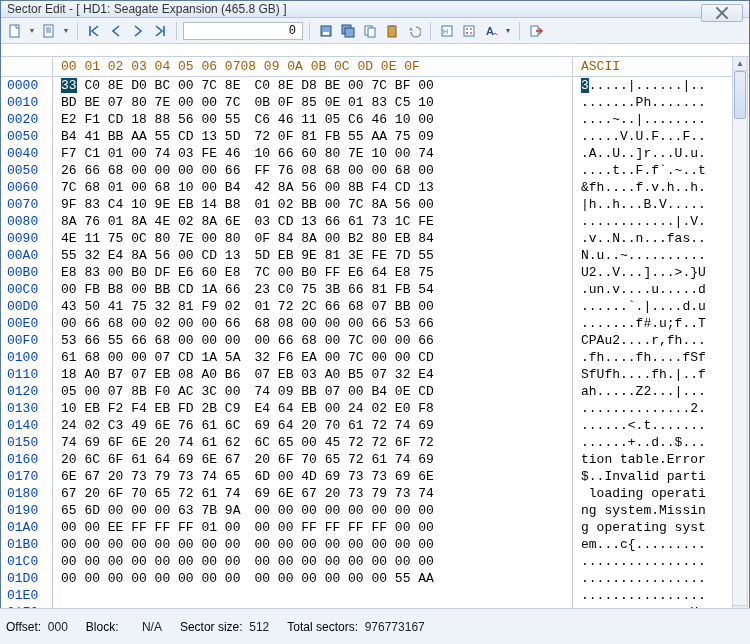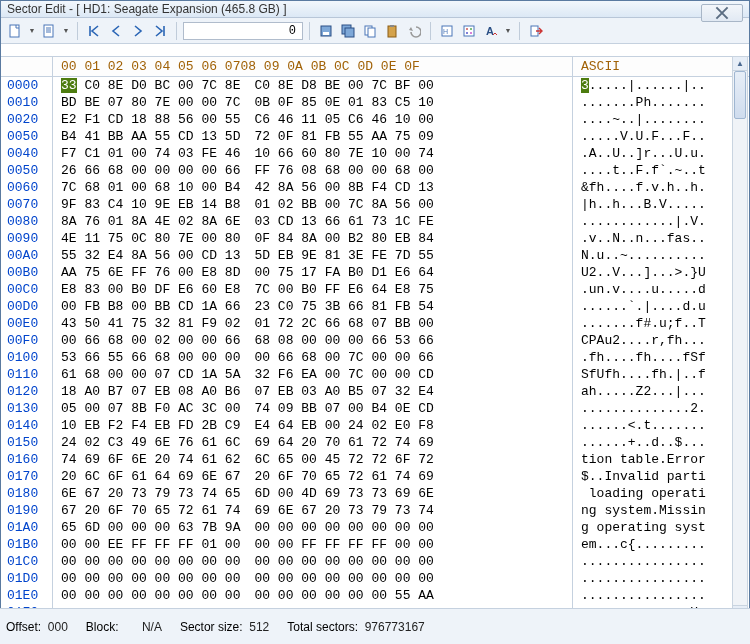--- a/index.html
+++ b/index.html
@@ -15,21 +15,21 @@
 .hexwrap{position:absolute;top:56px;bottom:22px;left:1px;right:1px;display:flex;border-top:1px solid #c5d1df;font-family:"Courier New",monospace;font-size:13px;line-height:17px}
 .gutter,.hexcells,.asc{overflow:hidden}
 .hdrline{height:20px;border-bottom:1px solid #c5d1df;display:flex;align-items:center;color:#a16207;background:#fdfdfd}
 .gutter{width:52px;border-right:1px solid #c5d1df}
 .gutter .hdrline{padding-left:6px}
 .goff{color:#0044cc;padding-left:6px;height:17px}
 .hexcells{flex:0 0 520px;border-right:1px solid #c5d1df}
 .hexcells .hdrline{padding-left:8px;letter-spacing:0}
 .hrow{padding-left:8px;height:17px;white-space:pre;color:#000}
 .hrow .gap{display:inline-block;width:14px}
-.sel{background:#4d7c0f;color:#fff}
+.sel{background:#0c4a6e;color:#fff}
 .asc{flex:1}
 .asc .hdrline{padding-left:8px}
 .arow{padding-left:8px;height:17px;white-space:pre;color:#000}
 .status{position:absolute;bottom:0;left:0;right:0;height:36px;background:#eef3f9;border-top:1px solid #c5d1df;display:flex;align-items:center;padding:0 6px;font-size:12px;color:#222}
 .status .cell{margin-right:18px}
 .status .lbl{color:#000}
 .scrollv{position:absolute;right:2px;top:56px;bottom:24px;width:16px;background:#f0f3f7;border:1px solid #c9d4e0}
 .scrollv .thumb{position:absolute;left:1px;right:1px;top:14px;height:48px;background:linear-gradient(#e7eef7,#cfdcee);border:1px solid #9fb6d1;border-radius:2px}
 .scrollv .abtn{position:absolute;left:0;right:0;height:14px;background:#e7eef7;display:flex;align-items:center;justify-content:center;font-size:8px;color:#4b6a92}
 .scrollv .up{top:0;border-bottom:1px solid #c9d4e0}
@@ -200,21 +200,20 @@
         <div class="hrow">BD BE 07 80 7E 00 00 7C<span class="gap"></span>0B 0F 85 0E 01 83 C5 10</div>
         <div class="hrow">E2 F1 CD 18 88 56 00 55<span class="gap"></span>C6 46 11 05 C6 46 10 00</div>
         <div class="hrow">B4 41 BB AA 55 CD 13 5D<span class="gap"></span>72 0F 81 FB 55 AA 75 09</div>
         <div class="hrow">F7 C1 01 00 74 03 FE 46<span class="gap"></span>10 66 60 80 7E 10 00 74</div>
         <div class="hrow">26 66 68 00 00 00 00 66<span class="gap"></span>FF 76 08 68 00 00 68 00</div>
         <div class="hrow">7C 68 01 00 68 10 00 B4<span class="gap"></span>42 8A 56 00 8B F4 CD 13</div>
         <div class="hrow">9F 83 C4 10 9E EB 14 B8<span class="gap"></span>01 02 BB 00 7C 8A 56 00</div>
         <div class="hrow">8A 76 01 8A 4E 02 8A 6E<span class="gap"></span>03 CD 13 66 61 73 1C FE</div>
         <div class="hrow">4E 11 75 0C 80 7E 00 80<span class="gap"></span>0F 84 8A 00 B2 80 EB 84</div>
         <div class="hrow">55 32 E4 8A 56 00 CD 13<span class="gap"></span>5D EB 9E 81 3E FE 7D 55</div>
-        <div class="hrow">AA 75 6E FF 76 00 E8 8D<span class="gap"></span>00 75 17 FA B0 D1 E6 64</div>
         <div class="hrow">E8 83 00 B0 DF E6 60 E8<span class="gap"></span>7C 00 B0 FF E6 64 E8 75</div>
         <div class="hrow">00 FB B8 00 BB CD 1A 66<span class="gap"></span>23 C0 75 3B 66 81 FB 54</div>
         <div class="hrow">43 50 41 75 32 81 F9 02<span class="gap"></span>01 72 2C 66 68 07 BB 00</div>
         <div class="hrow">00 66 68 00 02 00 00 66<span class="gap"></span>68 08 00 00 00 66 53 66</div>
         <div class="hrow">53 66 55 66 68 00 00 00<span class="gap"></span>00 66 68 00 7C 00 00 66</div>
         <div class="hrow">61 68 00 00 07 CD 1A 5A<span class="gap"></span>32 F6 EA 00 7C 00 00 CD</div>
         <div class="hrow">18 A0 B7 07 EB 08 A0 B6<span class="gap"></span>07 EB 03 A0 B5 07 32 E4</div>
         <div class="hrow">05 00 07 8B F0 AC 3C 00<span class="gap"></span>74 09 BB 07 00 B4 0E CD</div>
         <div class="hrow">10 EB F2 F4 EB FD 2B C9<span class="gap"></span>E4 64 EB 00 24 02 E0 F8</div>
         <div class="hrow">24 02 C3 49 6E 76 61 6C<span class="gap"></span>69 64 20 70 61 72 74 69</div>

